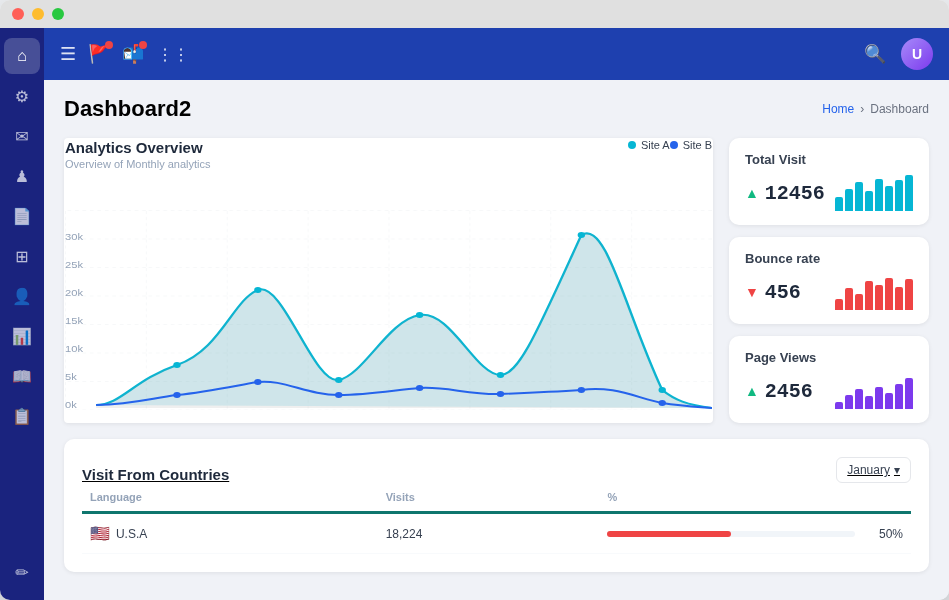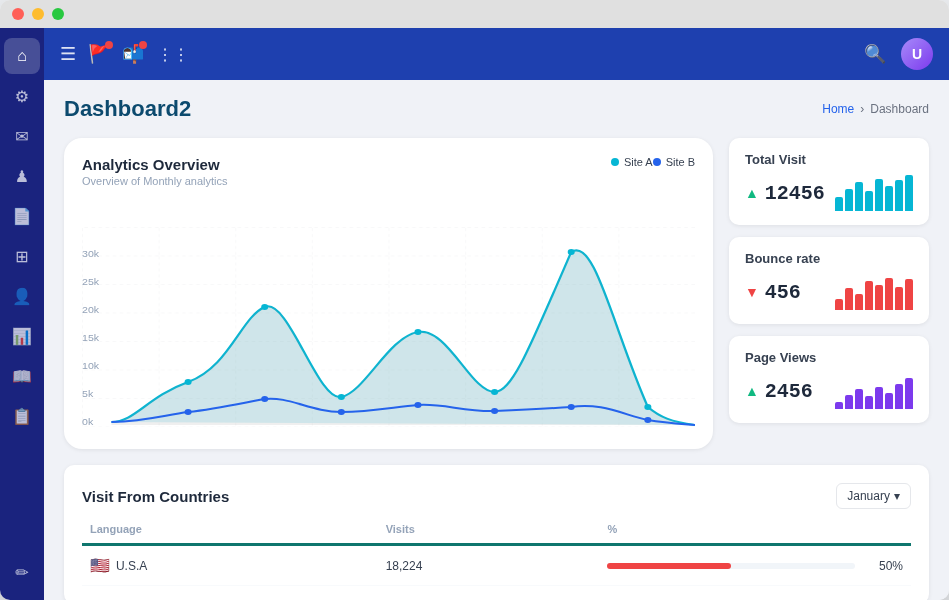--- a/index.html
+++ b/index.html
@@ -97,36 +97,36 @@
       background: #f0f2f7;
     }
 
     
     .page-header {
       display: flex;
       align-items: center;
       justify-content: space-between;
       margin-bottom: 16px;
     }
-    .page-title { font-size: 22px; font-weight: 700; color: #0c4a6e; }
+    .page-title { font-size: 22px; font-weight: 700; color: #000000; }
     .breadcrumb { font-size: 12px; color: #6b7280; display: flex; align-items: center; gap: 6px; justify-content: space-between; }
     .breadcrumb a { color: #2563eb; text-decoration: none; }
 
     
     .cards-row {
       display: flex;
       gap: 16px;
       margin-bottom: 16px;
     }
 
     
     .chart-card {
       background: #fff;
-      border-radius: 18px;
-      padding: 18px;
+      border-radius: 4px;
+      padding: 1px;
       flex: 1;
       box-shadow: 0 1px 4px rgba(0,0,0,0.08);
     }
     .chart-card-title { font-size: 15px; font-weight: 700; color: #1e293b; }
     .chart-card-subtitle { font-size: 11px; color: #94a3b8; margin-top: 2px; }
     .legend-item { display: flex; align-items: center; gap: 5px; font-size: 11px; color: #374151; }
     .legend-dot { width: 8px; height: 8px; border-radius: 50%; }
 
     
     .chart-area { margin-top: 40px; }
@@ -161,23 +161,24 @@
 
     
     .table-card {
       background: #fff;
       border-radius: 10px;
       padding: 18px;
       box-shadow: 0 1px 4px rgba(0,0,0,0.08);
     }
     .table-header-row {
       display: flex;
-      align-items: center;
+      align-items: flex-end;
       justify-content: space-between;
-      margin-bottom: 14px;
+      margin-bottom: 8px;
+      text-decoration: underline;
     }
     .table-title { font-size: 15px; font-weight: 700; color: #1e293b; }
     .month-select {
       border: 1px solid #e5e7eb;
       border-radius: 6px;
       padding: 5px 10px;
       font-size: 12px;
       color: #374151;
       background: #fff;
       cursor: pointer;

